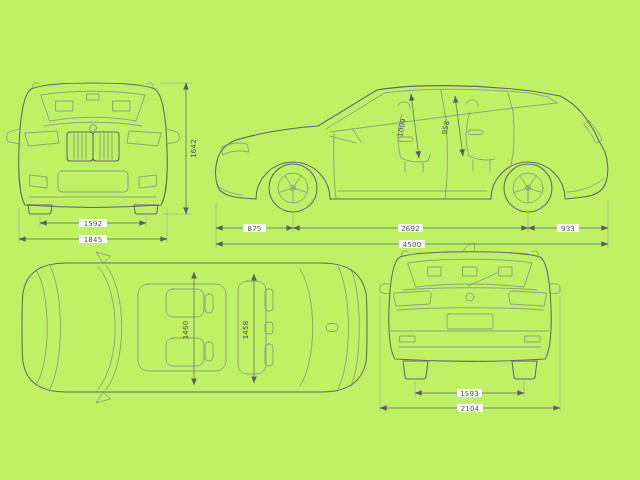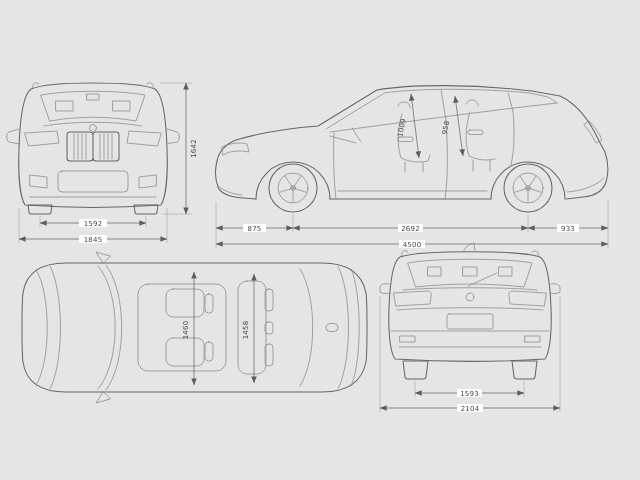--- a/index.html
+++ b/index.html
@@ -1,16 +1,16 @@
 <!DOCTYPE html>
 <html><head>
 <meta charset="utf-8">
 <style>
   html,body{margin:0;padding:0;background:#ffffff;}
-  .stage{position:relative;width:640px;height:480px;background:#e5e5e5;overflow:hidden;font-family:"DejaVu Sans",sans-serif;}
+  .stage{position:relative;width:640px;height:480px;background:#bef264;overflow:hidden;font-family:"DejaVu Sans",sans-serif;}
   svg{display:block;}
   .outline{fill:none;stroke:#64676d;stroke-width:1.05;stroke-linecap:round;stroke-linejoin:round;}
   .thin{fill:none;stroke:#7e8187;stroke-width:0.7;stroke-linecap:round;stroke-linejoin:round;}
   .dim{fill:none;stroke:#5d6065;stroke-width:0.7;}
   .ext{fill:none;stroke:#9b9ea3;stroke-width:0.55;}
   .mask{fill:#ffffff;}
   .dimtext{font-family:"DejaVu Sans",sans-serif;font-size:7px;fill:#47494d;letter-spacing:0.2px;}
 </style>
 </head>
 <body>

